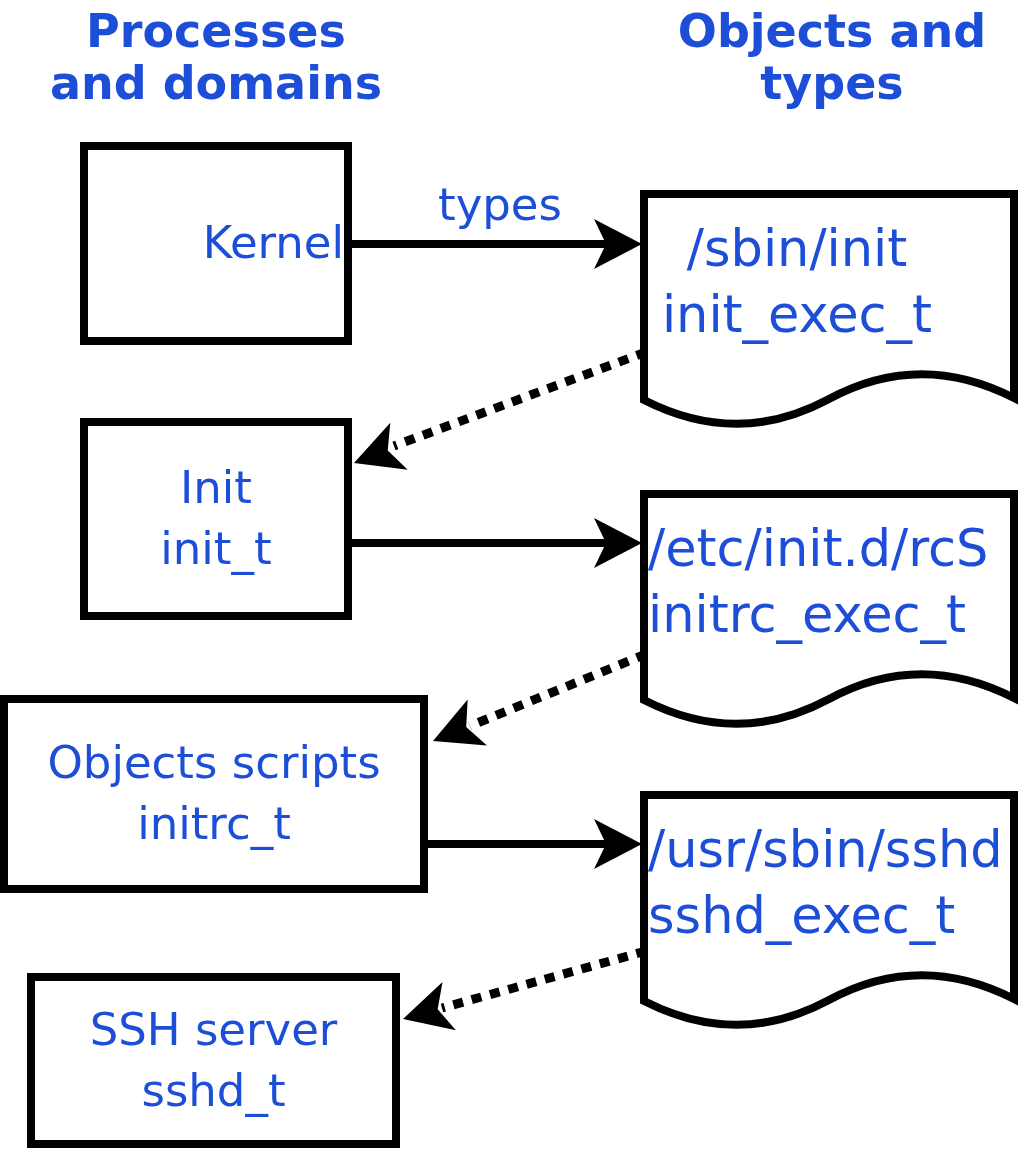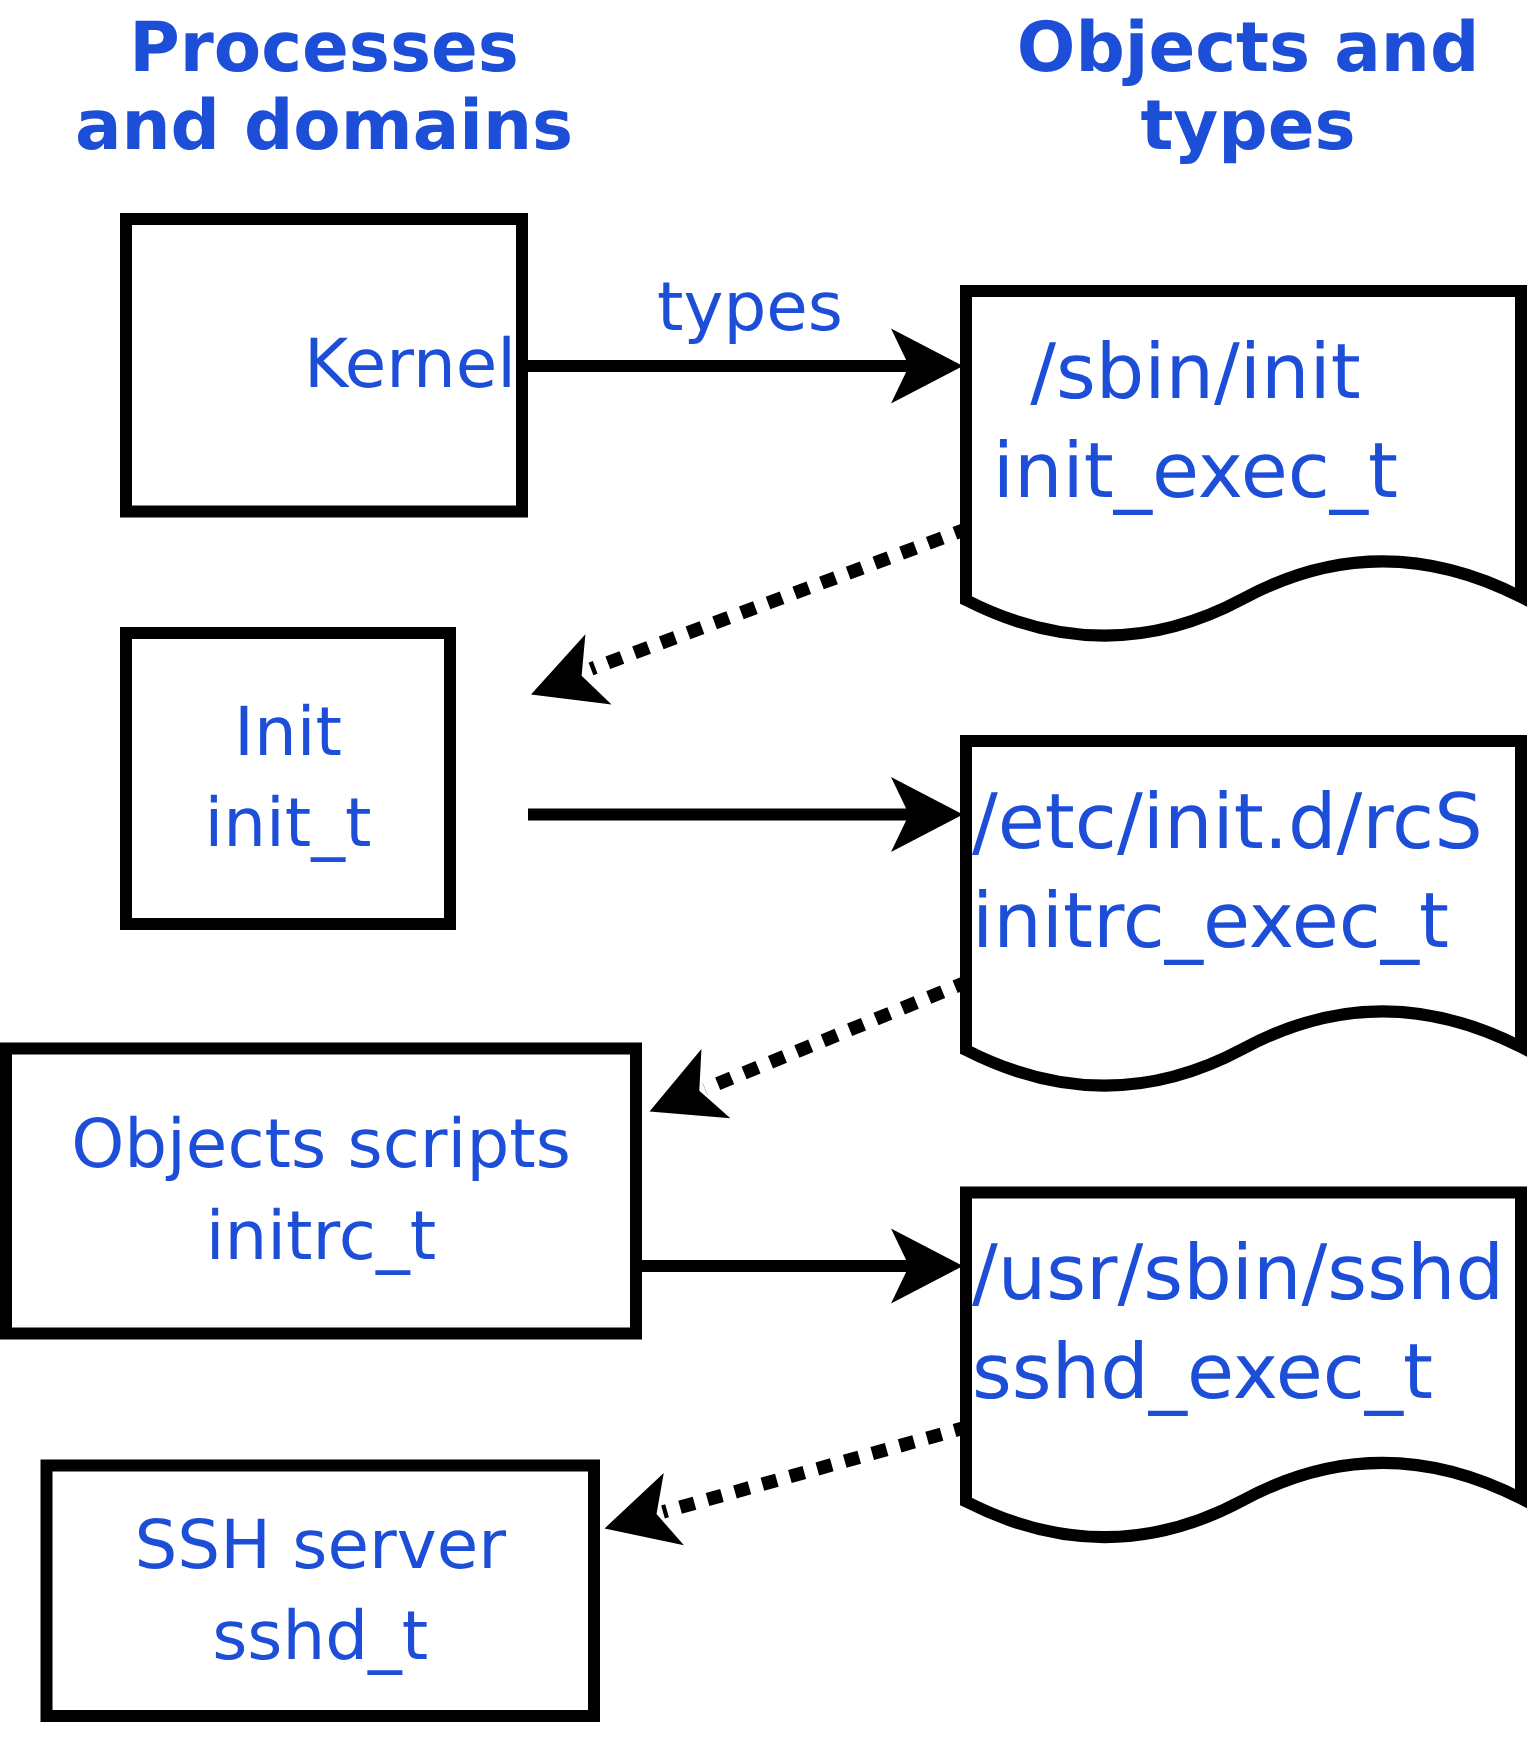--- a/index.html
+++ b/index.html
@@ -15,21 +15,21 @@
   }
   .hdr-left{left:0;top:6px;width:432px;}
   .hdr-right{left:640px;top:6px;width:384px;}
   .pbox{
     position:absolute;border:8px solid #000;background:#ffffff;
     box-sizing:border-box;display:flex;flex-direction:column;
     align-items:center;justify-content:center;
     font-size:45px;line-height:1.35;text-align:center;
   }
   .box-kernel {left:80px; top:142px;width:272px;height:203px;align-items:flex-end;}
-  .box-init   {left:80px; top:418px;width:224px;height:202px;}
+  .box-init   {left:80px; top:418px;width:272px;height:202px;}
   .box-startup{left:0px;  top:695px;width:428px;height:198px;}
   .box-ssh    {left:27px; top:973px;width:373px;height:175px;}
   .dtext{
     position:absolute;left:648px;width:298px;text-align:center;
     font-size:51px;line-height:1.3;
   }
   .dtext-1{top:216px;}
   .dtext-2{top:516px;}
   .dtext-3{top:817px;}
   .exec-label{

